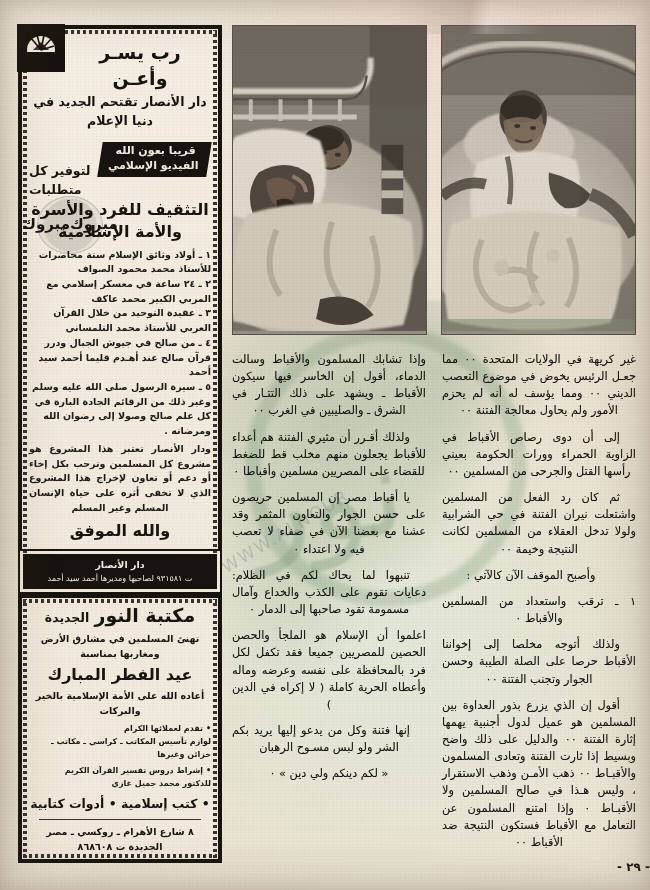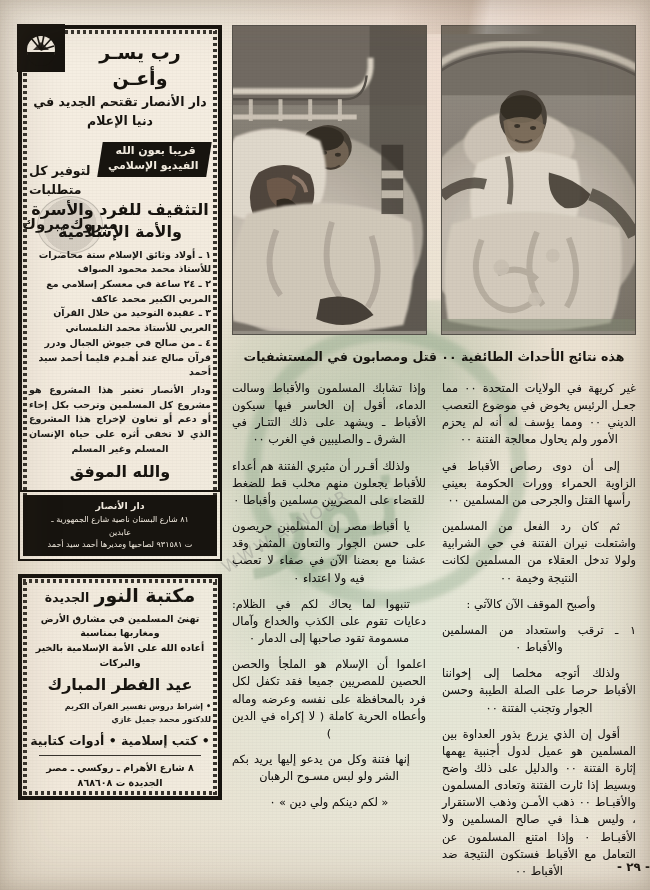--- a/index.html
+++ b/index.html
@@ -68,21 +68,20 @@
 
   
   .col-ads{position:absolute;left:18px;top:25px;width:204px;z-index:10;}
   .col-main{position:absolute;left:232px;top:25px;width:404px;z-index:10;}
 
   
   .ad{
     position:relative;
     background:rgba(247,241,229,.55);
     border:2px solid #17140f;
-    margin-bottom:13px;
     padding:0;
   }
   .ad-inner{
     border:1px solid #17140f;
     margin:3px;
     padding:6px 7px 5px;
     position:relative;
   }
   
   .ad.ornate .ad-inner{
@@ -223,44 +222,46 @@
           <div class="ln t-md hand" style="position:absolute;right:8px;left:0;bottom:-2px;text-align:left;padding-inline-start:80px;">لتوفير كل متطلبات</div>
         </div>
 
         <div class="ln t-lg hand" style="margin:1px 0 4px;">التثقيف للفرد والأسرة والأمة الإسلامية</div>
 
         <div class="bul">
           <div class="t-sm hand">١ ـ أولاد وثائق الإسلام  ستة محاضرات للأستاذ محمد محمود الصواف</div>
           <div class="t-sm hand">٢ ـ ٢٤ ساعة في معسكر إسلامي   مع المربي الكبير محمد عاكف</div>
           <div class="t-sm hand">٣ ـ عقيدة التوحيد من خلال القرآن العربي  للأستاذ محمد التلمساني</div>
           <div class="t-sm hand">٤ ـ من صالح في جيوش الجبال ودرر قرآن صالح عند أهـدم قليما أحمد سيد أحمد</div>
+          <div class="t-sm hand">٥ ـ سيرة الرسول صلى الله عليه وسلم وغير ذلك من الرقائم الجادة البارة في كل علم صالح وصولا إلى رضوان الله ومرضاته .</div>
         </div>
 
         <div class="t-sm hand" style="text-align:justify;text-align-last:center;margin-top:3px;">ودار الأنصار تعتبر هذا المشروع هو مشروع كل المسلمين وترحب بكل إخاء أو دعم أو تعاون لإخراج هذا المشروع الذي لا تخفى أثره على حياة الإنسان المسلم وغير المسلم</div>
         <div class="ln t-lg hand" style="margin:4px 0 2px;">والله الموفق</div>
       </div>
 
       <div class="ad-footer">
         <div class="t-sm hand">دار الأنصار</div>
-        <div class="t-xs">٨١ شارع البستان ناصية شارع الجمهورية ـ عابدين</div>
         <div class="t-xs">ت ٩٣١٥٨١   لصاحبها ومديرها أحمد سيد أحمد</div>
       </div>
     </div>
 
     <div class="ad ornate">
       <div class="ad-inner" style="padding-top:7px;">
         <div class="ln" style="margin-bottom:3px;">
           <span class="t-xl hand">مكتبة النور</span>
           <span class="t-md hand">الجديدة</span>
         </div>
         <div class="ln t-sm hand">تهنئ المسلمين في مشارق الأرض ومغاربها بمناسبة</div>
+        <div class="ln t-lg hand" style="margin:3px 0 2px;">عيد الفطر المبارك</div>
         <div class="ln t-sm hand">أعاده الله على الأمة الإسلامية بالخير والبركات</div>
-        <div class="ln t-lg hand" style="margin:3px 0 2px;">عيد الفطر المبارك</div>
 
         <div class="bul" style="margin-top:5px;">
+          <div class="t-xs hand" style="white-space:pre-line;">• تقدم لعملائها الكرام
+لوازم تأسيس المكاتب ـ كراسي ـ مكاتب ـ خزائن وغيرها</div>
           <div class="t-xs hand" style="white-space:pre-line;margin-top:3px;">• إشراط دروس تفسير القرآن الكريم
 للدكتور محمد جميل غازي</div>
         </div>
 
         <div class="ln t-md hand" style="margin-top:5px;">• كتب إسلامية    • أدوات كتابية</div>
         <div class="rule"></div>
         <div class="ln t-sm hand">٨ شارع الأهرام ـ روكسي ـ مصر الجديدة   ت ٨٦٨٦٠٨</div>
       </div>
     </div>
 
@@ -366,21 +367,20 @@
           <path d="M88 276 q34 -10 54 16 q-26 18 -58 4z" fill="#2c261e" opacity=".9"></path>
           <rect x="150" y="120" width="22" height="70" fill="#2b2722" opacity=".75"></rect>
           <rect x="150" y="146" width="22" height="8" fill="#ddd8d0" opacity=".8"></rect>
           <rect x="150" y="166" width="22" height="8" fill="#ddd8d0" opacity=".8"></rect>
           <rect width="195" height="308" fill="#6b5f4b" opacity=".10"></rect>
         </svg>
       </div>
 
     </div>
 
-    <div class="ph-caption">هذه نتائج الأحداث الطائفية ٠٠ قتل ومصابون في المستشفيات</div>
 
     <div class="article">
 
       <div class="acol">
         <p class="para">غير كريهة في الولايات المتحدة ٠٠ مما جعـل الرئيس يخوض في موضوع التعصب الديني ٠٠ ومما يؤسف له أنه لم يحزم الأمور ولم يحاول معالجة الفتنة ٠٠</p>
         <p class="para ind">إلى أن دوى رصاص الأقباط في الزاوية الحمراء وورات الحكومة بعيني رأسها القتل والجرحى من المسلمين ٠٠</p>
         <p class="para ind">ثم كان رد الفعل من المسلمين واشتعلت نيران الفتنة في حي الشرابية ولولا تدخل العقلاء من المسلمين لكانت النتيجة وخيمة ٠٠</p>
         <p class="para ind">وأصبح الموقف الآن كالآتي :</p>
         <p class="para">١ ـ ترقب واستعداد من المسلمين والأقباط ٠</p>
         <p class="para ind">ولذلك أتوجه مخلصا إلى إخواننا الأقباط حرصا على الصلة الطيبة وحسن الجوار وتجنب الفتنة ٠٠</p>

